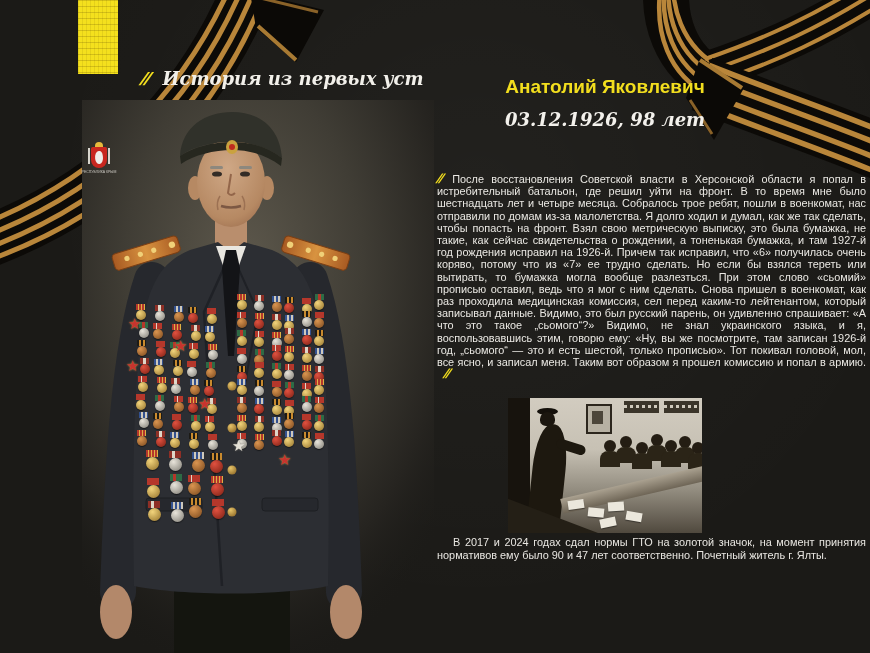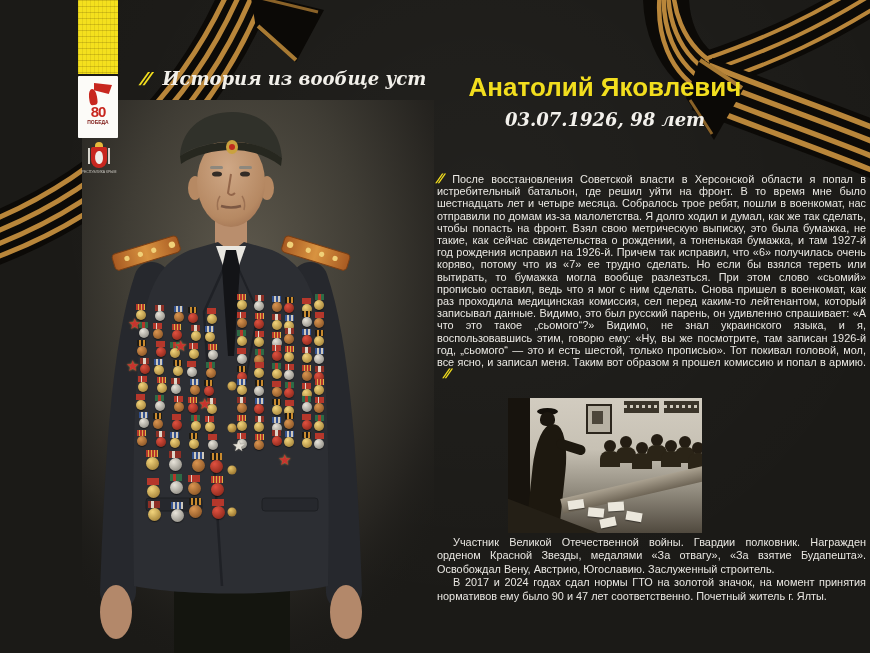--- a/index.html
+++ b/index.html
@@ -42,21 +42,21 @@
   .tagline{position:absolute;left:141px;top:68px;z-index:3;white-space:nowrap;}
   .slashes{display:inline-block;transform:skewX(-18deg);font-weight:bold;font-style:italic;
            color:#f2de1e;letter-spacing:-1px;}
   .tagline .slashes{font-size:18px;margin-right:9px;}
   .tagline-text{font-family:"DejaVu Serif",serif;font-style:italic;font-weight:bold;
            font-size:18px;color:#f2f0ea;}
 
   
   .title-block{position:absolute;left:445px;top:72px;width:320px;z-index:3;text-align:center;}
   .surname{font-size:37px;line-height:38px;font-weight:bold;color:#f2de1e;letter-spacing:1px;}
-  .firstname{font-size:26px;line-height:30px;font-weight:bold;color:#f2de1e;}
+  .firstname{font-size:19px;line-height:30px;font-weight:bold;color:#f2de1e;}
   .birth{margin-top:7px;font-family:"DejaVu Serif",serif;font-style:italic;font-weight:bold;
          font-size:18px;color:#f3f1ec;}
 
   
   .quote{position:absolute;left:437px;top:173px;width:429px;z-index:3;
          font-size:10.9px;line-height:12.2px;color:#eae8e3;text-align:justify;}
   .q-open,.q-close{display:inline-block;transform:skewX(-18deg);font-weight:bold;font-style:italic;
          color:#f2de1e;font-size:13px;letter-spacing:-1px;}
   .q-open{margin-right:10px;} .q-close{margin-left:7px;}
   .bio{position:absolute;left:437px;top:536px;width:429px;z-index:3;
@@ -145,40 +145,34 @@
         <path d="M 702 84 C 772 112 822 128 895 158" transform="translate(-7.2,18.6)"></path>
       </g>
       <polygon points="700,58 744,88 714,140 686,98" fill="#0b0906"></polygon>
       <path d="M 700 60 L 742 88" stroke="#a87a33" stroke-width="4" fill="none"></path>
       <path d="M 690 100 L 712 134" stroke="#8a6228" stroke-width="3" fill="none"></path>
     </g>
   </svg>
 
   <div class="strip"></div>
 
-  <div class="logo-box">
-    <div class="lb-flag"></div>
-    <div class="lb-man"></div>
-    <div class="lb-80">80</div>
-    <div class="lb-pobeda">ПОБЕДА</div>
-  </div>
 
   <div class="crimea">
     <div class="cr-sun"></div>
     <div class="cr-col l"></div>
     <div class="cr-col r"></div>
     <div class="cr-shield">
       <div class="cr-grif"></div>
     </div>
     <div class="cr-text">РЕСПУБЛИКА КРЫМ</div>
   </div>
 
   <div class="tagline">
     <span class="slashes">//</span>
-    <span class="tagline-text">История из вообще уст</span>
+    <span class="tagline-text">История из первых уст</span>
   </div>
 
   <div class="photo">
     <svg width="352" height="553" viewBox="0 0 352 553">
       <defs>
         <radialGradient id="pbg" cx="0.46" cy="0.30" r="0.75">
           <stop offset="0" stop-color="#5d584c"></stop>
           <stop offset="0.45" stop-color="#403d35"></stop>
           <stop offset="0.78" stop-color="#262420"></stop>
           <stop offset="1" stop-color="#1b1a17" stop-opacity="0"></stop>
@@ -364,21 +358,21 @@
         <span class="order " style="left: 92px; top: 238px;">★</span>
         <span class="order " style="left: 44px; top: 258px;">★</span>
         <span class="order " style="left: 116px; top: 296px;">★</span>
         <span class="order silver" style="left: 150px; top: 338px;">★</span>
         <span class="order " style="left: 196px; top: 352px;">★</span>
       </div>
   </div>
 
   <div class="title-block">
     <div class="firstname">Анатолий Яковлевич</div>
-    <div class="birth">03.07.1926, 98 лет</div>
+    <div class="birth">03.12.1926, 98 лет</div>
   </div>
 
   <div class="quote">
     <span class="q-open">//</span><span>После восстановления Советской власти в Херсонской области я попал в истребительный батальон, где решил уйти на фронт. В то время мне было шестнадцать лет и четыре месяца. Собралось трое ребят, пошли в военкомат, нас отправили по домам из-за малолетства. Я долго ходил и думал, как же так сделать, чтобы попасть на фронт. Взял свою метрическую выписку, это была бумажка, не такие, как сейчас свидетельства о рождении, а тоненькая бумажка, и там 1927-й год рождения исправил на 1926-й. Причем так исправил, что «6» получилась очень коряво, потому что из «7» ее трудно сделать. Но если бы взялся тереть или вытирать, то бумажка могла вообще разлезться. При этом слово «сьомий» прописью оставил, ведь что я мог с ним сделать. Снова пришел в военкомат, как раз проходила медицинская комиссия, сел перед каким-то лейтенантом, который записывал данные. Видимо, это был русский парень, он удивленно спрашивает: «А что это такое „сьомого“?» Видимо, не знал украинского языка, и я, воспользовавшись этим, говорю ему: «Ну, вы же посмотрите, там записан 1926-й год, „сьомого“ — это и есть шестой, только прописью». Тот покивал головой, мол, все ясно, и записал меня. Таким вот образом я прошел комиссию и попал в армию.</span><span class="q-close">//</span>
   </div>
 
   <div class="archive">
     <div class="a-left"></div>
     <div class="a-officer-cap"></div>
     <div class="a-officer-head"></div>
@@ -408,17 +402,16 @@
         <div class="a-paper" style="left: 60px; top: 102px; width: 16px; height: 9px; transform: rotate(-8deg);"></div>
         <div class="a-paper" style="left: 80px; top: 110px; width: 16px; height: 9px; transform: rotate(6deg);"></div>
         <div class="a-paper" style="left: 100px; top: 104px; width: 16px; height: 9px; transform: rotate(-4deg);"></div>
         <div class="a-paper" style="left: 118px; top: 114px; width: 16px; height: 9px; transform: rotate(10deg);"></div>
         <div class="a-paper" style="left: 92px; top: 120px; width: 16px; height: 9px; transform: rotate(-12deg);"></div>
       </div>
     <div class="a-desk"></div>
   </div>
 
   <div class="bio">
-    <p>Участник Великой Отечественной войны. Гвардии полковник. Награжден орденом Красной Звезды, медалями «За отвагу», «За взятие Будапешта». Освобождал Вену, Австрию, Югославию. Заслуженный строитель.</p>
     <p>В 2017 и 2024 годах сдал нормы ГТО на золотой значок, на момент принятия нормативов ему было 90 и 47 лет соответственно. Почетный житель г. Ялты.</p>
   </div>
 
 </div>
 
 </body></html>

